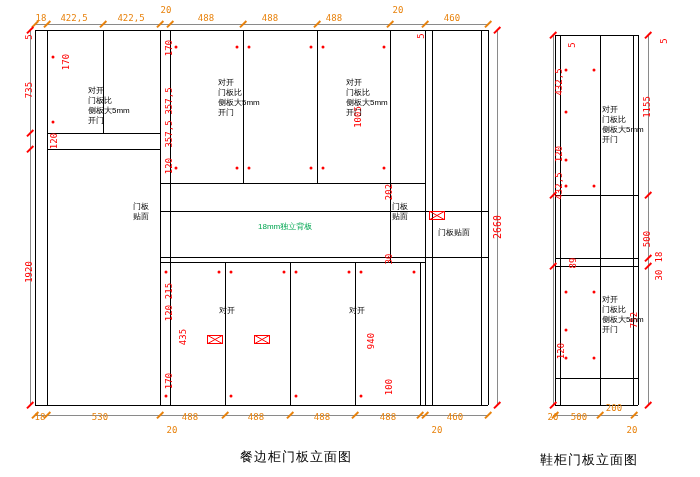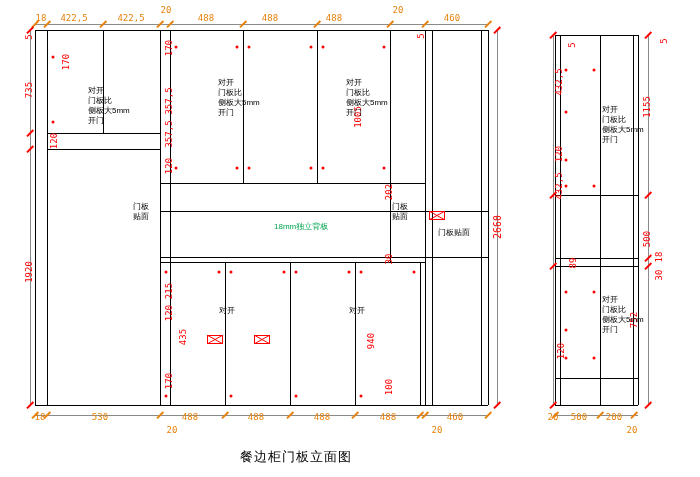--- a/index.html
+++ b/index.html
@@ -168,21 +168,21 @@
 
   <div class="rdim" style="left:664px;top:41px">5</div>
   <div class="rdim" style="left:647px;top:107px">1155</div>
   <div class="rdim" style="left:647px;top:239px">500</div>
   <div class="rdim" style="left:659px;top:257px">18</div>
   <div class="rdim" style="left:659px;top:275px">30</div>
   <div class="rdim" style="left:634px;top:320px">752</div>
 
   <div class="dim" style="left:553px;top:417px">20</div>
   <div class="dim" style="left:579px;top:417px">500</div>
-  <div class="dim" style="left:614px;top:417px">200</div>
+  <div class="dim" style="left:614px;top:408px">200</div>
   <div class="dim" style="left:632px;top:430px">20</div>
 
   <div class="note" style="left:88px;top:86px">
     <div>对开</div>
     <div>门板比</div>
     <div>侧板大5mm</div>
     <div>开门</div>
   </div>
   <div class="note" style="left:218px;top:78px">
     <div>对开</div>
@@ -202,21 +202,21 @@
   <div class="note" style="left:133px;top:202px">
     <div>门板</div>
     <div>贴面</div>
   </div>
   <div class="note" style="left:392px;top:202px">
     <div>门板</div>
     <div>贴面</div>
   </div>
   <div class="note" style="left:438px;top:228px">门板贴面</div>
 
-  <div class="note green" style="left:274px;top:222px">18mm独立背板</div>
+  <div class="note green" style="left:258px;top:222px">18mm独立背板</div>
 
   <div class="note" style="left:602px;top:105px">
     <div>对开</div>
     <div>门板比</div>
     <div>侧板大5mm</div>
     <div>开门</div>
   </div>
   <div class="note" style="left:602px;top:295px">
     <div>对开</div>
     <div>门板比</div>
@@ -278,14 +278,15 @@
   <div class="dot" style="left:566px;top:186px"></div>
   <div class="dot" style="left:594px;top:70px"></div>
   <div class="dot" style="left:594px;top:186px"></div>
   <div class="dot" style="left:566px;top:292px"></div>
   <div class="dot" style="left:566px;top:330px"></div>
   <div class="dot" style="left:566px;top:358px"></div>
   <div class="dot" style="left:594px;top:292px"></div>
   <div class="dot" style="left:594px;top:358px"></div>
 
   <div class="title" style="left:296px;top:457px">餐边柜门板立面图</div>
+  <div class="title" style="left:589px;top:460px">鞋柜门板立面图</div>
 
 </div>
 
 </body></html>

